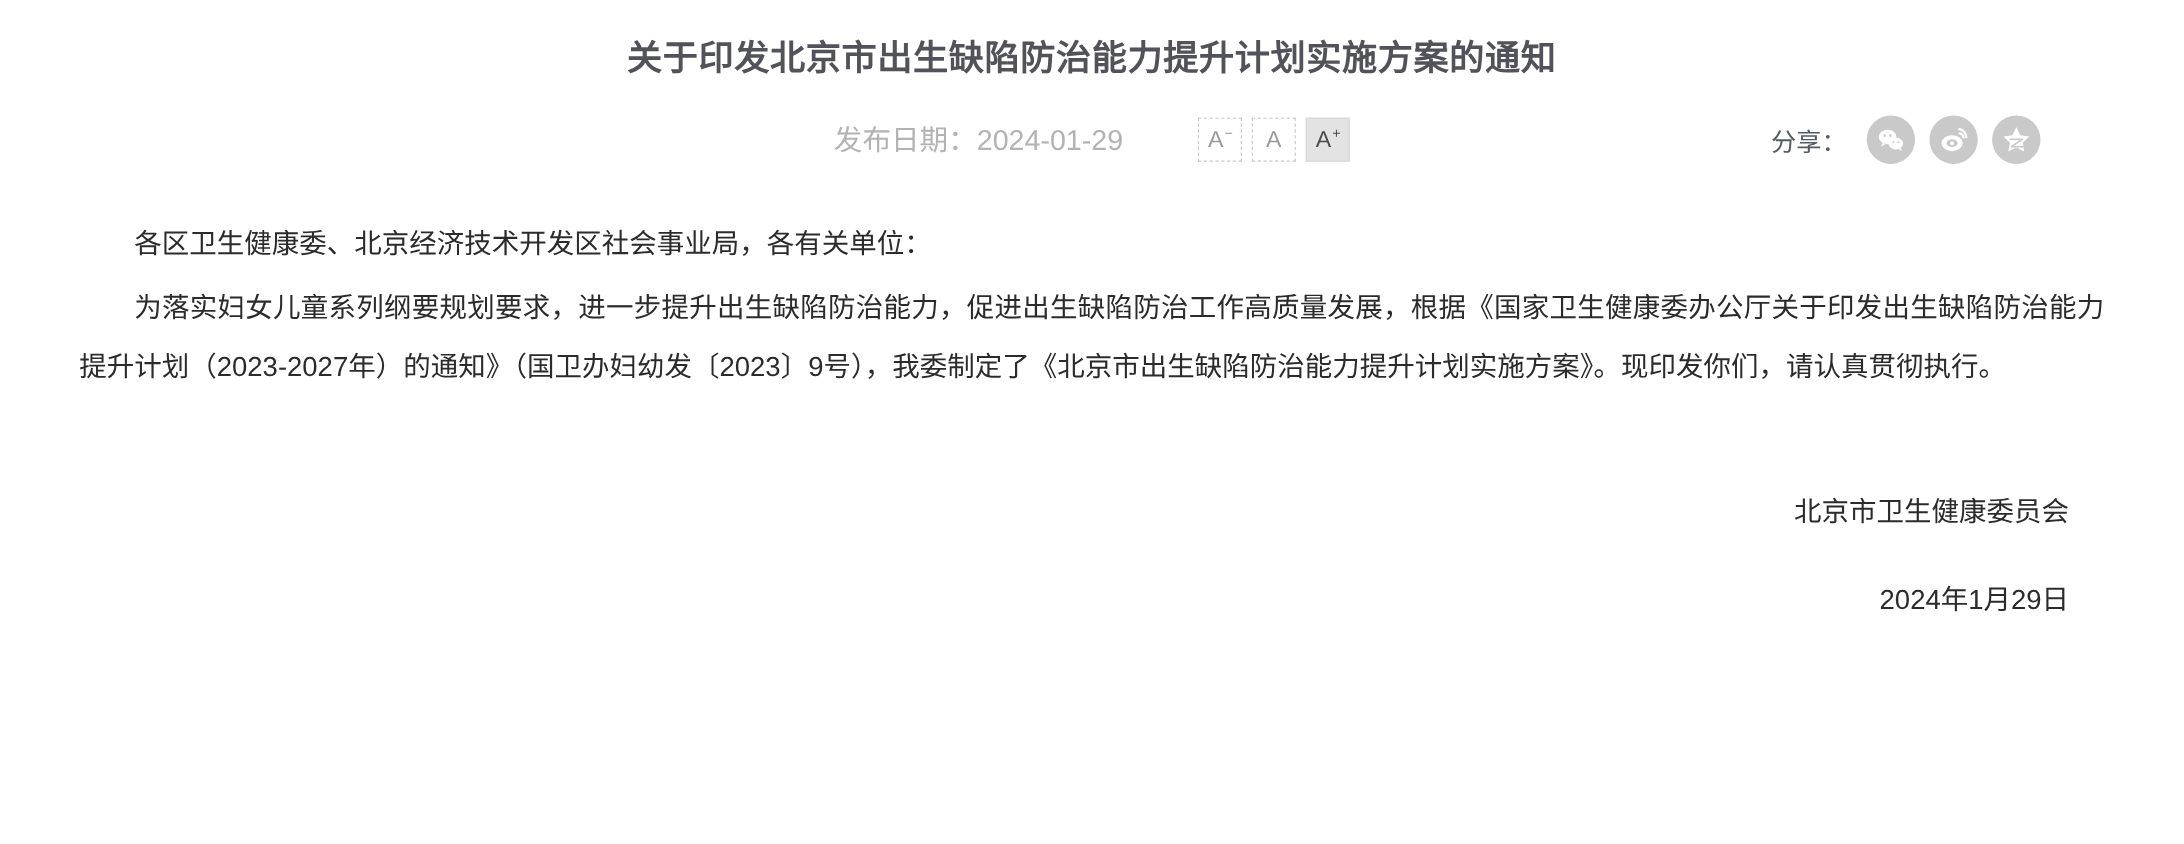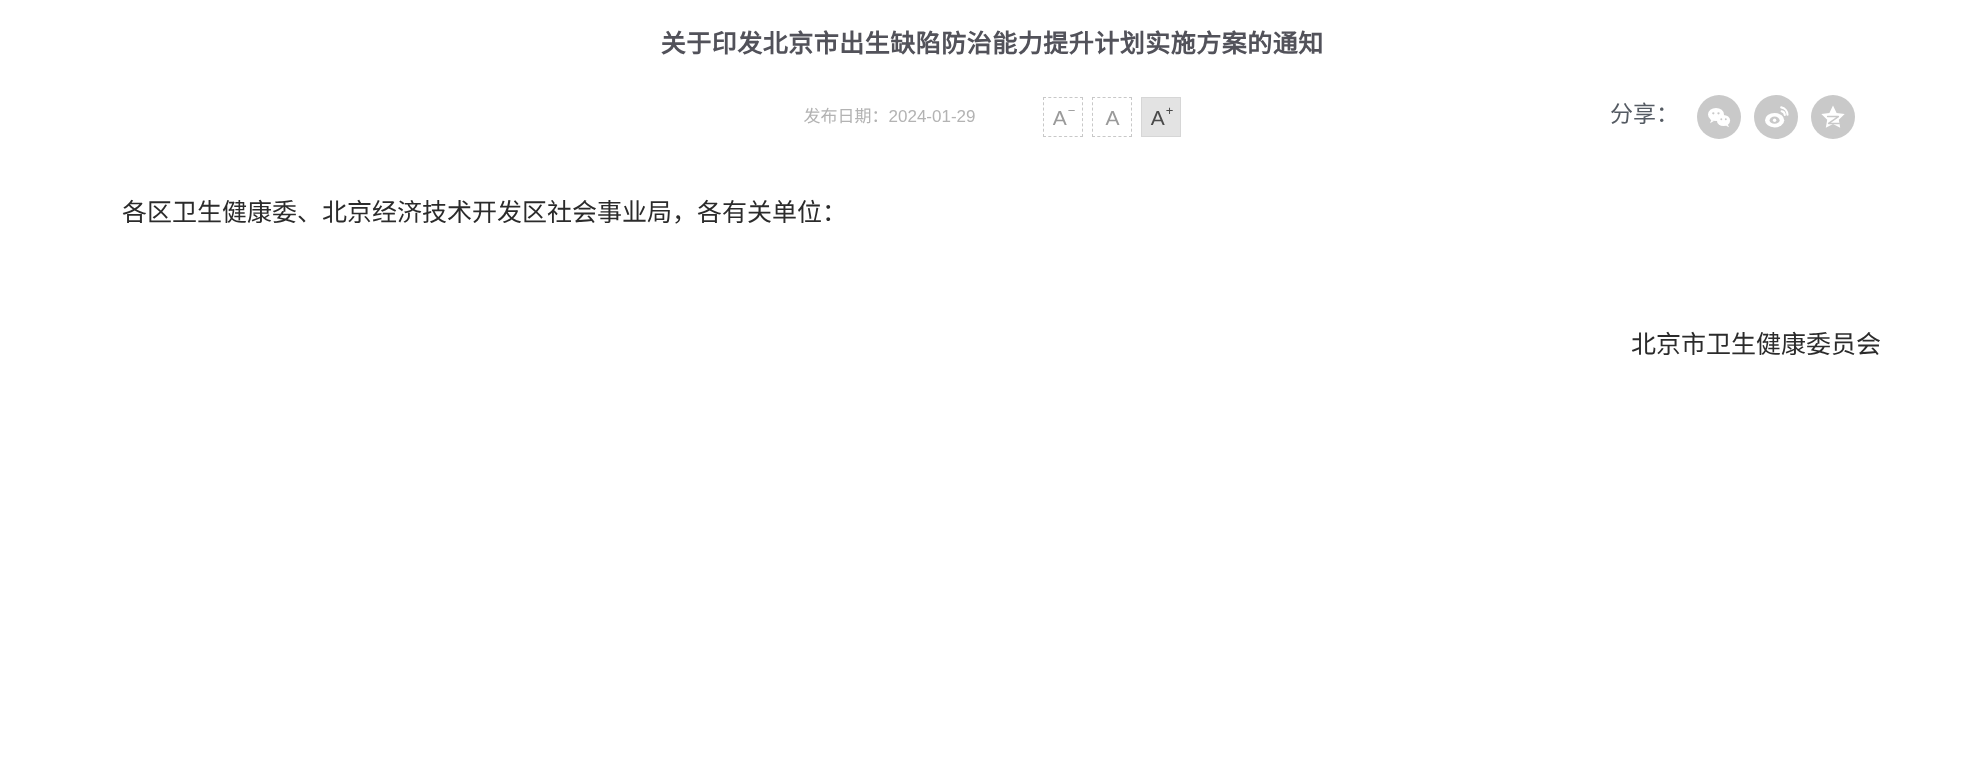--- a/index.html
+++ b/index.html
@@ -19,24 +19,24 @@
   .page {
     position: relative;
     width: 1985px;
     height: 767px;
     box-sizing: border-box;
     background: #ffffff;
   }
 
   
   .article-title {
-    margin: 7px;
+    margin: 17px;
     padding: 14px 120px 0 120px;
     text-align: center;
-    font-size: 25px;
+    font-size: 32px;
     line-height: 44px;
     font-weight: bold;
     color: #52525a;
     letter-spacing: 0.5px;
   }
 
   .meta-bar {
     position: relative;
     margin-top: 24px;
     height: 56px;
@@ -45,21 +45,21 @@
     justify-content: center;
   }
 
   .meta-center {
     display: flex;
     align-items: center;
     gap: 36px;
   }
 
   .meta-text {
-    font-size: 17px;
+    font-size: 26px;
     line-height: 30px;
     color: #b3b3b3;
     white-space: nowrap;
   }
 
   
   .fontsize-group {
     display: flex;
     align-items: center;
     gap: 9px;
@@ -98,21 +98,21 @@
     color: #4a4a4a;
   }
 
   
   .share-group {
     position: absolute;
     right: 130px;
     top: 50%;
     transform: translateY(-50%);
     display: flex;
-    align-items: flex-start;
+    align-items: center;
     gap: 13px;
   }
   .share-label {
     font-size: 23px;
     color: #555b63;
     margin-right: 5px;
     white-space: nowrap;
   }
   .share-icon {
     width: 44px;
@@ -214,19 +214,21 @@
           <path d="M14 2.6 L17.6 9.9 L25.7 11.1 L19.8 16.8 L21.2 24.8 L14 21 L6.8 24.8 L8.2 16.8 L2.3 11.1 L10.4 9.9 Z" fill="#ffffff"></path>
           <path d="M8.6 13.6 H19.4 L9.6 20.4 H20.2" fill="none" stroke="#c9c9c9" stroke-width="1.5" stroke-linecap="round" stroke-linejoin="round"></path>
         </svg>
       </span>
     </div>
 
   </div>
 
   <div class="article-body">
     <p class="para-indent">各区卫生健康委、北京经济技术开发区社会事业局，各有关单位：</p>
+    <p class="para-indent">为落实妇女儿童系列纲要规划要求，进一步提升出生缺陷防治能力，促进出生缺陷防治工作高质量发展，根据《国家卫生健康委办公厅关于印发出生缺陷防治能力提升计划（2023-2027年）的通知》（国卫办妇幼发〔2023〕9号），我委制定了《北京市出生缺陷防治能力提升计划实施方案》。现印发你们，请认真贯彻执行。</p>
   </div>
 
   <div class="signature">
     <div class="sig-issuer">北京市卫生健康委员会</div>
+    <div class="sig-date">2024年1月29日</div>
   </div>
 
 </div>
 
 </body></html>

